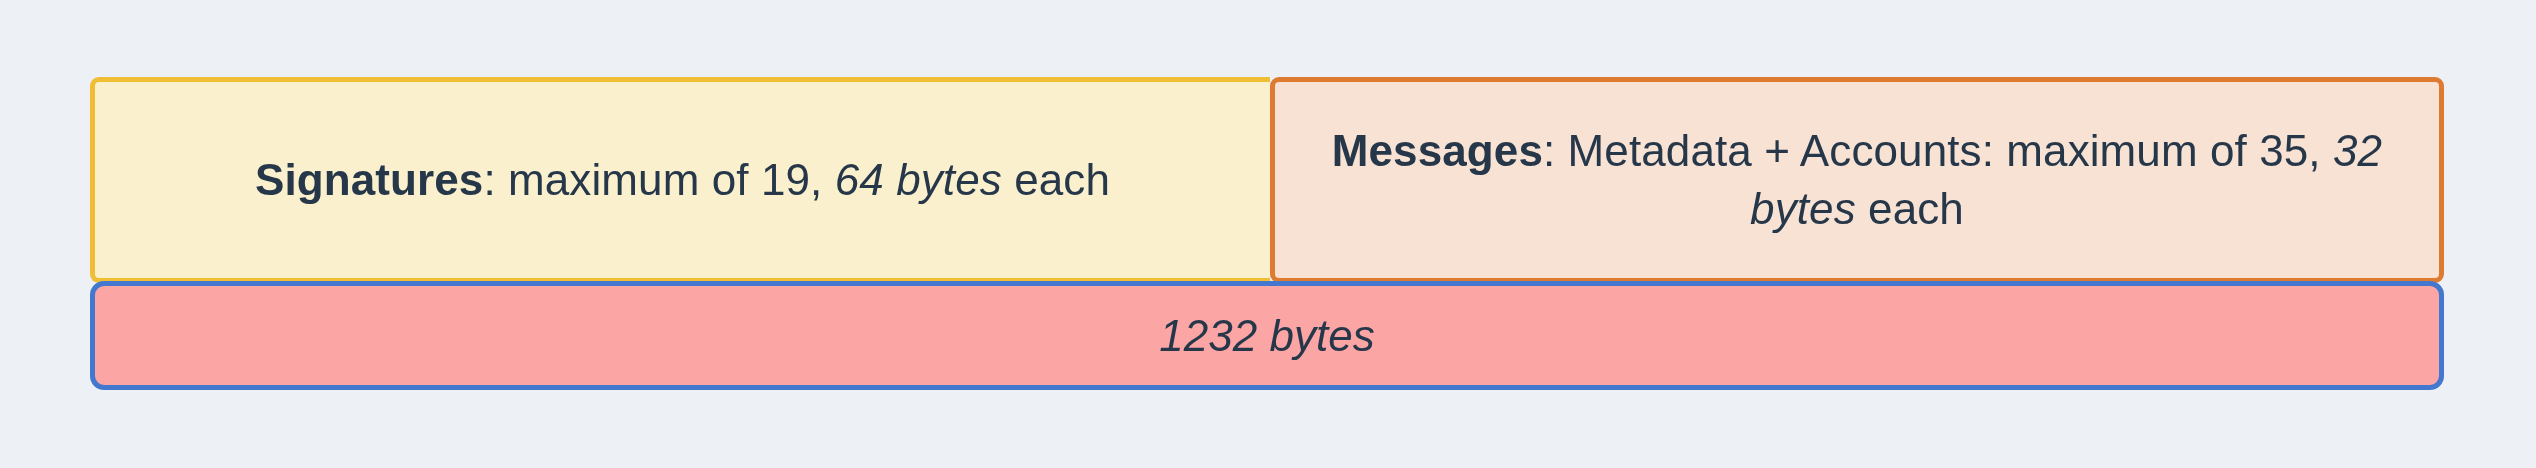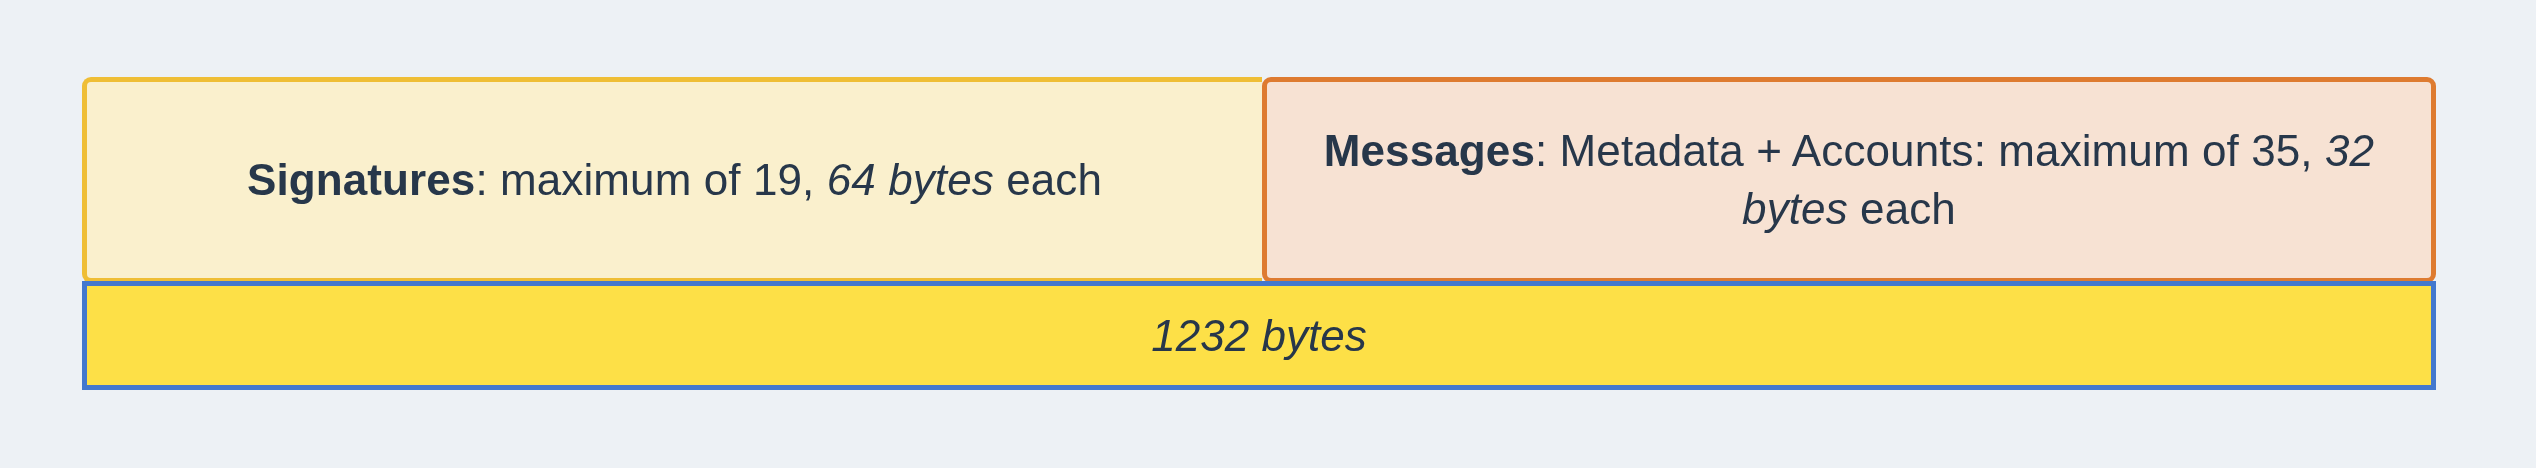--- a/index.html
+++ b/index.html
@@ -9,21 +9,21 @@
   body {
     width: 2536px;
     height: 468px;
     background: #edf1f5;
     font-family: "Liberation Sans", sans-serif;
     overflow: hidden;
   }
 
   #diagram {
     position: absolute;
-    left: 82px;
+    left: 90px;
     top: 77px;
     width: 2354px;
     height: 366px;
   }
 
   .row-top {
     position: absolute;
     left: 0;
     top: 0;
     width: 100%;
@@ -62,23 +62,23 @@
     left: 0;
     top: 204px;
     width: 100%;
     height: 109px;
   }
 
   .box-total {
     box-sizing: border-box;
     width: 100%;
     height: 100%;
-    background: #fde047;
+    background: #fca5a5;
     border: 5px solid #4378ce;
-    border-radius: 0;
+    border-radius: 14px;
     display: flex;
     align-items: center;
     justify-content: center;
     text-align: center;
   }
 
   .label {
     color: #27374a;
     font-size: 44px;
     line-height: 1.32;

